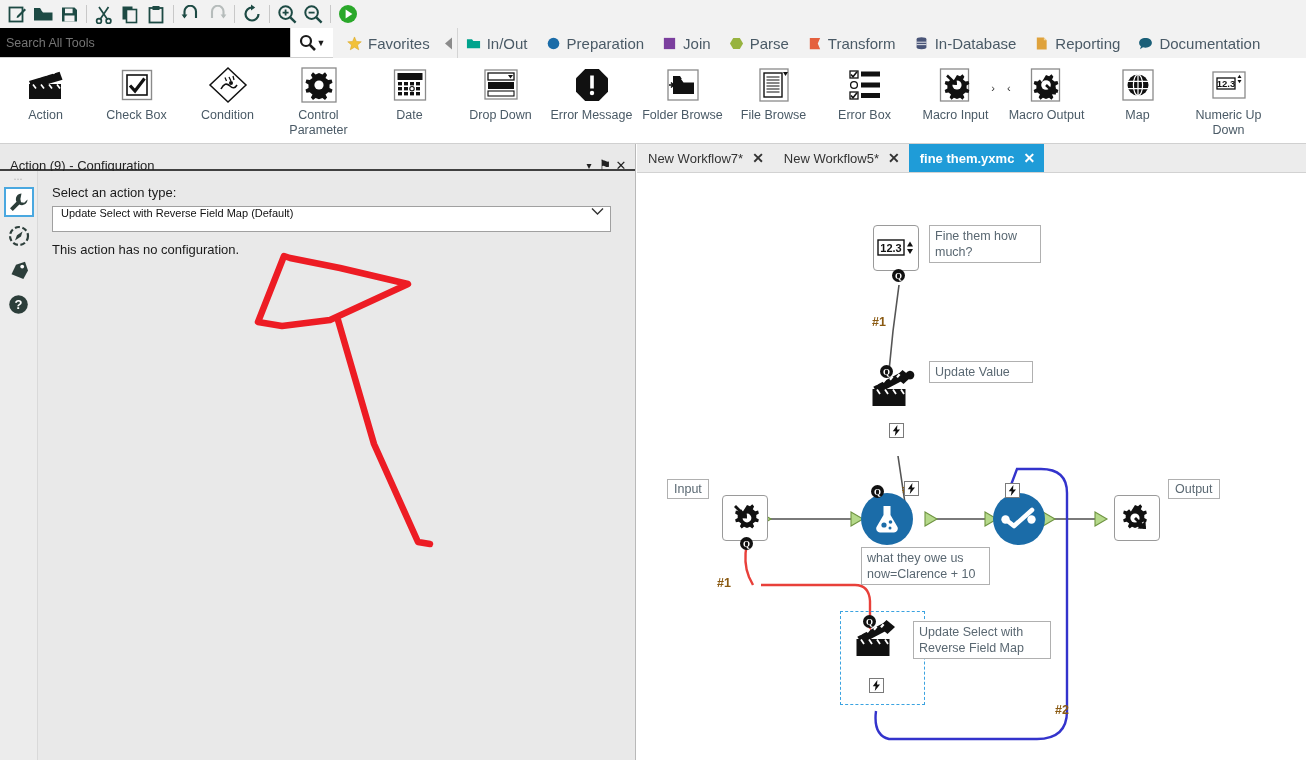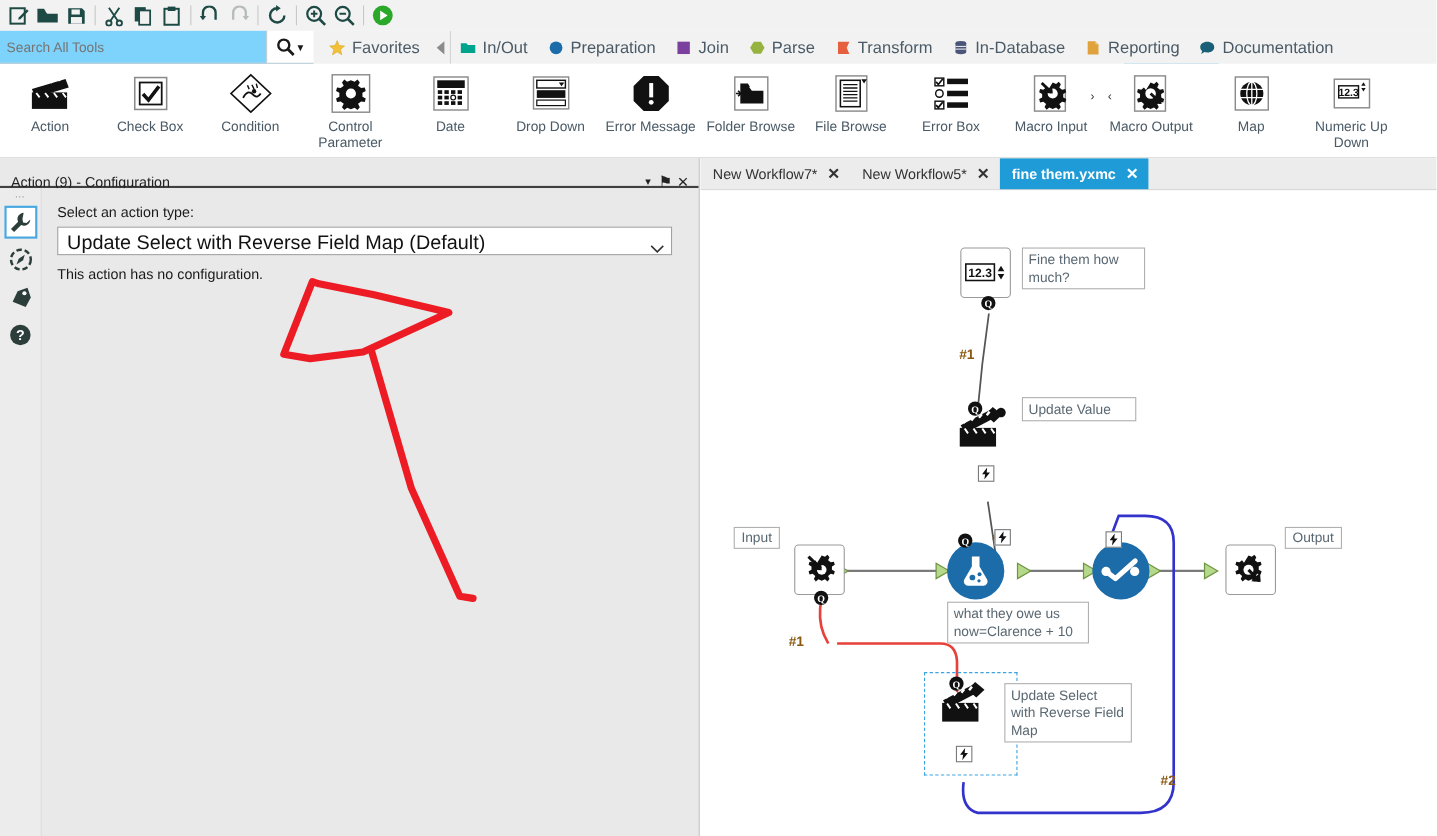--- a/index.html
+++ b/index.html
@@ -25,21 +25,21 @@
   .tb-sep { width: 1px; height: 18px; background: #c8c8c8; margin: 0 4px; }
   .tb-btn svg { display: block; }
 
   
   .searchrow {
     position: absolute; left: 0; top: 28px; width: 1306px; height: 30px;
     background: #f2f2f2;
     display: flex; align-items: stretch;
   }
   .search-box {
-    width: 243px; height: 30px; background: #7dd3fc;
+    width: 291px; height: 30px; background: #000000;
     border: 1px solid #cfcfcf; border-left: none; border-top: none;
     display: flex; align-items: center; padding-left: 4px;
   }
   .search-box input {
     border: none; outline: none; width: 100%;
     font-family: "Liberation Sans", sans-serif; font-size: 12.5px;
     color: #6b6b6b; background: transparent;
   }
   .search-btn {
     width: 42px; background: #ffffff; border-bottom: 1px solid #cfcfcf;
@@ -100,22 +100,22 @@
   .rail-dots { font-size: 9px; color: #999; letter-spacing: 1px; height: 13px; line-height: 11px; }
   .rail-ico {
     width: 30px; height: 30px; margin-bottom: 4px;
     display: flex; align-items: center; justify-content: center;
   }
   .rail-ico.sel { border: 2px solid #4aa8e0; background: #ffffff; }
   .cfg-content { flex: 1; padding: 14px 24px 0 14px; background: #e9e9e9; }
   .cfg-label { font-size: 13px; color: #1a1a1a; margin-bottom: 6px; }
   .cfg-select {
     height: 26px; background: #ffffff; border: 1px solid #a0a0a0;
-    display: flex; align-items: flex-end; padding: 0 6px 0 8px;
-    font-size: 18px; color: #111;
+    display: flex; align-items: flex-start; padding: 0 6px 0 8px;
+    font-size: 11px; color: #111;
   }
   .cfg-select span { flex: 1; }
   .cfg-note { font-size: 13px; color: #1a1a1a; margin-top: 10px; }
 
   
   .canvas-wrap {
     position: absolute; left: 637px; top: 144px; width: 669px; height: 616px;
     background: #ffffff;
   }
   .wf-tabs {
@@ -759,20 +759,20 @@
               <path d="M8 23.5 L11 28 M16 23.5 L19 28 M24 23.5 L27 28 M32 23.5 L35 28" stroke="#fff" stroke-width="1.8"></path>
             </svg>
         </div>
       </div>
       <div class="port-q" style="left:226px;top:442px;">Q</div>
       <div class="port-bolt" style="left:232px;top:505px;">
         <svg width="9" height="11" viewBox="0 0 9 11">
             <path d="M5.4 0 L0.8 6.2 L3.6 6.2 L2.8 11 L8 4.6 L5 4.6 Z" fill="#111"></path>
           </svg>
       </div>
-      <div class="anno" style="left:276px;top:448px;width:116px;">
+      <div class="anno" style="left:276px;top:448px;width:138px;">
         <span>Update Select with Reverse Field Map</span>
       </div>
       <div class="conn-lbl" style="left:418px;top:530px;">#2</div>
 
     </div>
   </div>
 </div>
 
 </body></html>

